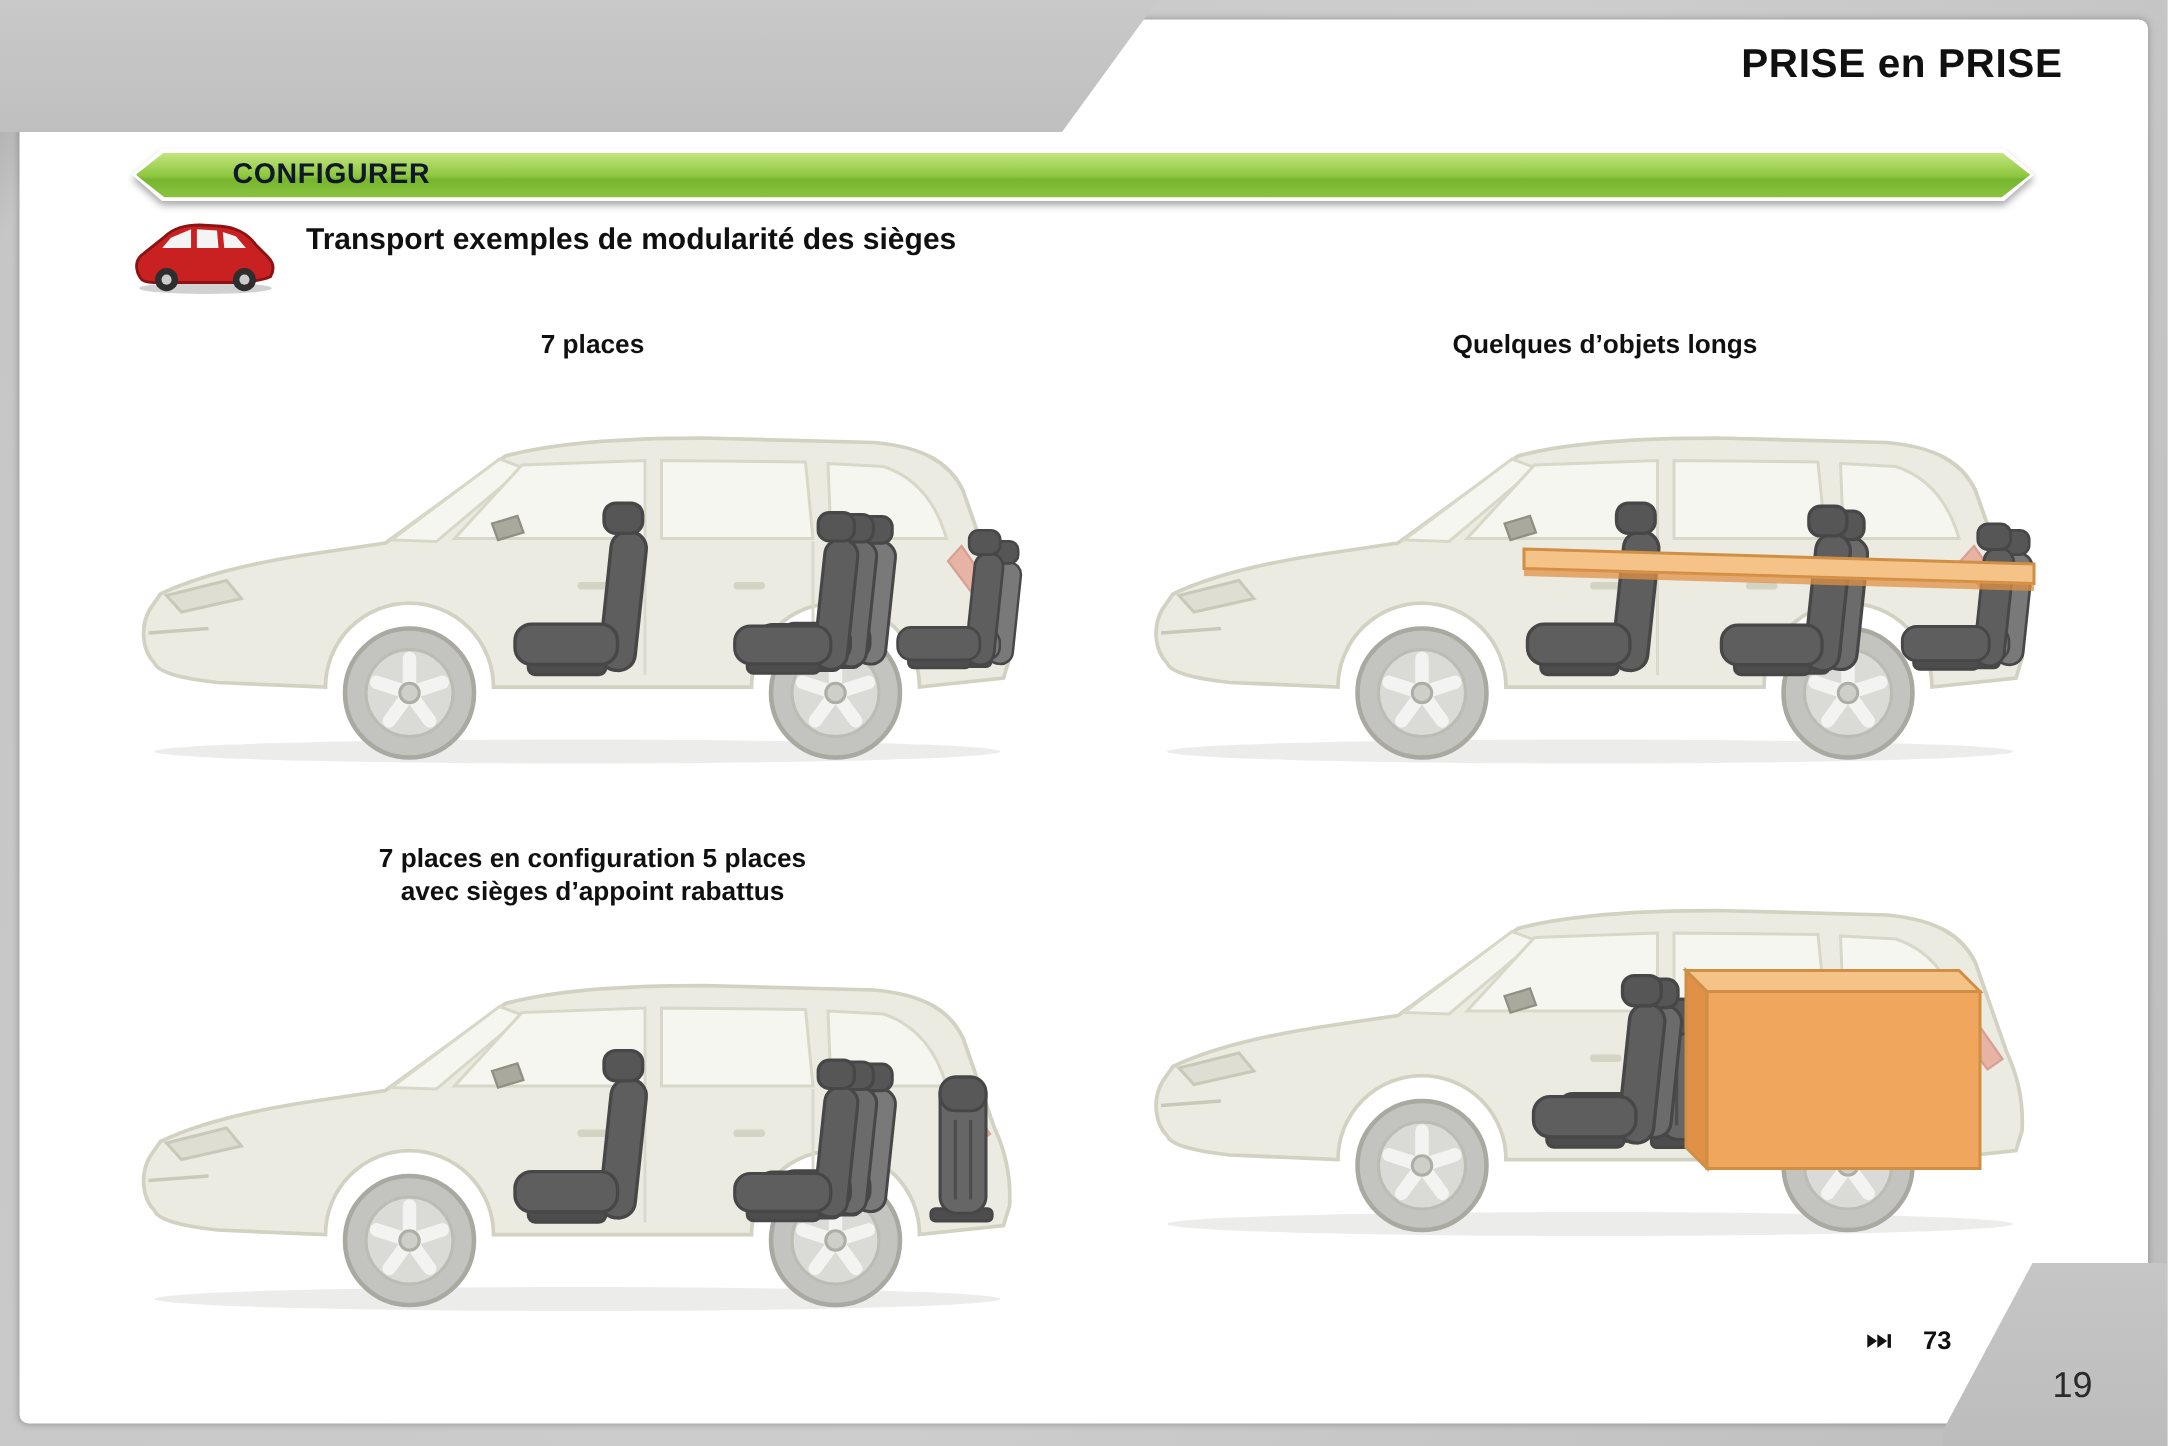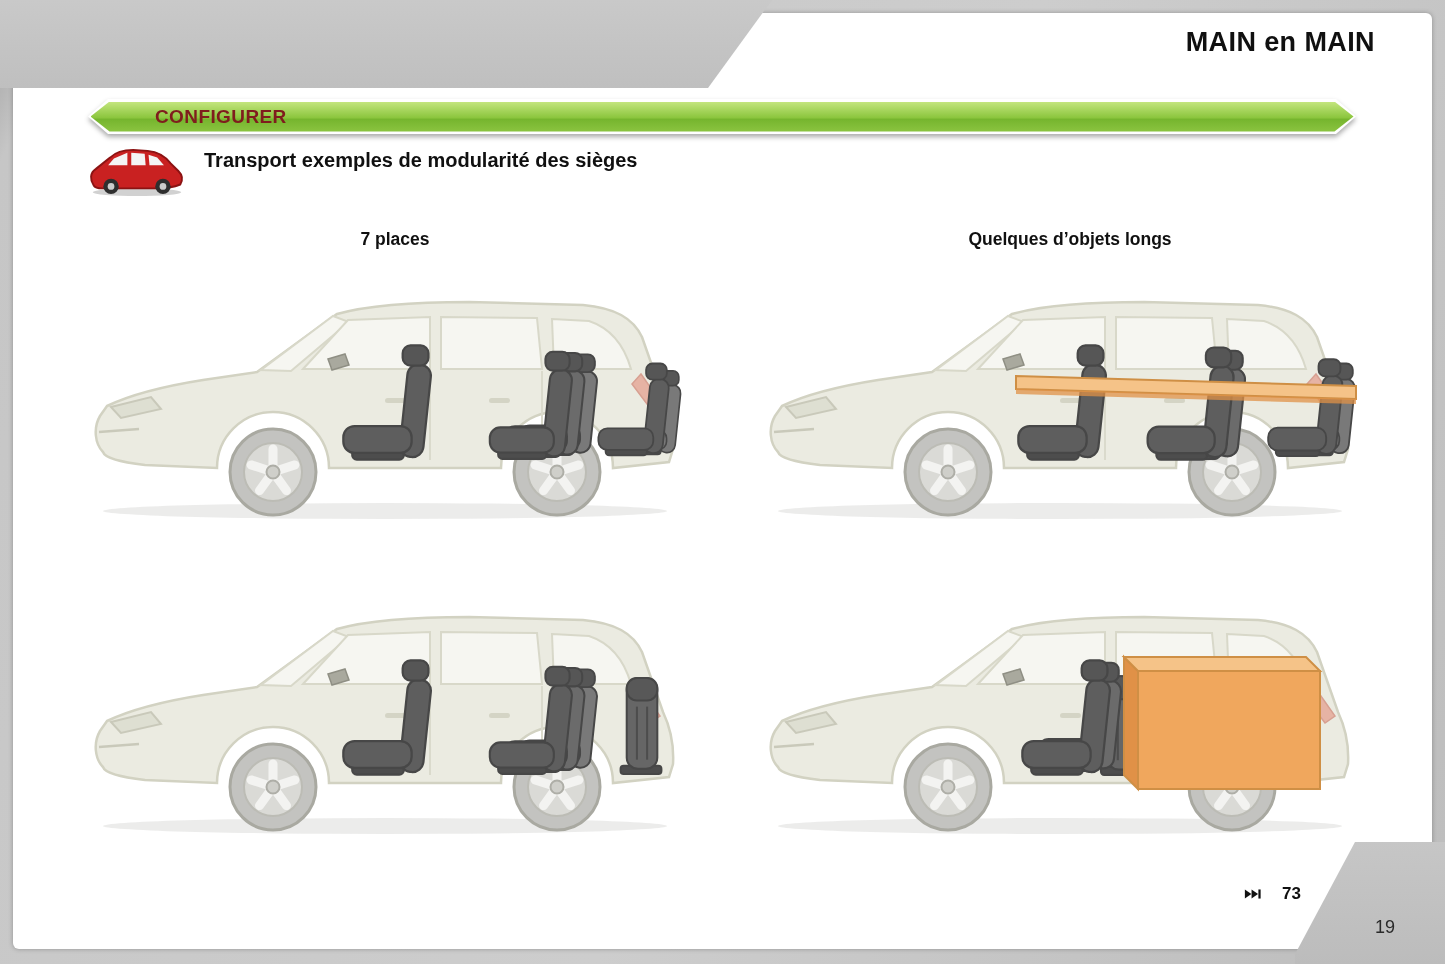--- a/index.html
+++ b/index.html
@@ -23,45 +23,45 @@
   .header-title{position:absolute;top:27px;right:70px;font-size:27px;font-weight:bold;
     letter-spacing:.4px;color:#101010;}
   .banner{position:absolute;left:88px;top:99px;width:1268px;height:35px;
     filter:drop-shadow(0 3px 2.5px rgba(0,0,0,.33));}
   .banner-white{position:absolute;inset:0;background:#fff;
     clip-path:polygon(20px 0,calc(100% - 20px) 0,100% 50%,calc(100% - 20px) 100%,20px 100%,0 50%);}
   .banner-green{position:absolute;inset:2.5px;
     background:linear-gradient(180deg,#c3e57e 0%,var(--green,#8cc63e) 52%,#76b52e 58%,#8bc440 100%);
     clip-path:polygon(19px 0,calc(100% - 19px) 0,100% 50%,calc(100% - 19px) 100%,19px 100%,0 50%);}
   .banner-label{position:absolute;left:67px;top:50%;transform:translateY(-50%);
-    font-size:19px;font-weight:bold;color:#7f1d1d;letter-spacing:.4px;}
+    font-size:19px;font-weight:bold;color:#0f172a;letter-spacing:.4px;}
   .car-icon{position:absolute;left:86px;top:147px;}
   .section-title{position:absolute;left:204px;top:149px;font-size:20px;font-weight:bold;color:#101010;}
-  .figures{position:absolute;left:80px;top:228px;display:grid;
+  .figures{position:absolute;left:80px;top:218px;display:grid;
     grid-template-columns:630px 630px;column-gap:22px;row-gap:26px;gap:45px;}
   figure{margin:0}
   .fig{display:flex;flex-direction:column;align-items:center;}
   .cap{font-size:17.5px;font-weight:bold;color:#101010;text-align:center;
     white-space:pre-line;line-height:22px;margin-bottom:6px;}
   .fig:nth-child(-n+2) .cap{min-height:22px}
   .fig:nth-child(n+3) .cap{min-height:44px}
   .car{width:620px;height:270px}
   .pageref{position:absolute;right:144px;bottom:60px;display:flex;align-items:center;gap:20px;}
   .pageref .num{font-size:17px;font-weight:bold;color:#101010;}
-  .page-number{position:absolute;right:50px;bottom:26px;font-size:18px;color:#2a2a2a;}
+  .page-number{position:absolute;right:50px;bottom:26px;font-size:24px;color:#2a2a2a;}
 </style>
 </head>
 <body>
 
 <div class="frame"></div>
 <div class="page"></div>
 <div class="top-band"></div>
 <div class="bottom-corner"></div>
 
-<div class="header-title">MAIN en MAIN</div>
+<div class="header-title">PRISE en PRISE</div>
 
 <div class="banner">
   <div class="banner-white"></div>
   <div class="banner-green"></div>
   <span class="banner-label">CONFIGURER</span>
 </div>
 
 <div class="car-icon">
   <svg viewBox="0 0 104 52" width="102" height="50">
     <ellipse cx="52" cy="47" rx="46" ry="4" fill="rgba(0,0,0,0.18)"></ellipse>
@@ -235,20 +235,22 @@
 <rect x="-11" y="-105" width="23" height="18" rx="7" fill="#565656"></rect>
 <rect x="-64" y="-33" width="61" height="24" rx="10" fill="#5e5e5e"></rect>
 </g>
           <g>
             <polygon points="256,120 596,130 596,143 256,133" fill="#f5c388" stroke="#cf8f45" stroke-width="2"></polygon>
 <polygon points="256,133 596,143 596,148 256,138" fill="#e09147" opacity="0.75"></polygon>
           </g>
         </svg></div>
   </figure>
   <figure class="fig">
+    <figcaption class="cap">7 places en configuration 5 places
+avec sièges d’appoint rabattus</figcaption>
     <div class="car"><svg viewBox="0 0 620 270" width="620" height="270">
 <ellipse cx="300" cy="255" rx="282" ry="8" fill="rgba(70,70,55,0.10)"></ellipse>
 <path d="M18 196 C10 188 8 172 15 160 L22 150 C45 139 80 130 118 124 L172 116 L252 58 C284 49 332 46 384 46 L498 49 C530 52 548 62 557 81 L578 141 C586 158 589 176 588 193 L584 206 L528 212 A56 56 0 0 0 416 212 L244 212 A56 56 0 0 0 132 212 L60 209 C34 206 20 202 18 196 Z" fill="#ebebe1" stroke="#d2d2c2" stroke-width="2.5"></path>
 <path d="M176 114 L248 60 L264 66 L206 115 Z" fill="#f6f6f1" stroke="#d8d8c9" stroke-width="2"></path>
 <path d="M218 113 L263 64 L345 61 L345 113 Z" fill="#f6f6f1" stroke="#d8d8c9" stroke-width="2"></path>
 <path d="M356 61 L452 62 L457 113 L356 113 Z" fill="#f6f6f1" stroke="#d8d8c9" stroke-width="2"></path>
 <path d="M467 63 L504 65 C528 73 540 92 546 113 L469 113 Z" fill="#f6f6f1" stroke="#d8d8c9" stroke-width="2"></path>
 <path d="M26 151 L66 141 L76 153 L36 162 Z" fill="#dedfd2" stroke="#c9c9ba" stroke-width="2"></path>
 <path d="M14 176 L54 173" stroke="#c9c9ba" stroke-width="2.5"></path>
 <path d="M556 118 L575 145 L565 152 L547 128 Z" fill="#e6aa9a" stroke="#d49384" stroke-width="1.5" opacity="0.85"></path>

